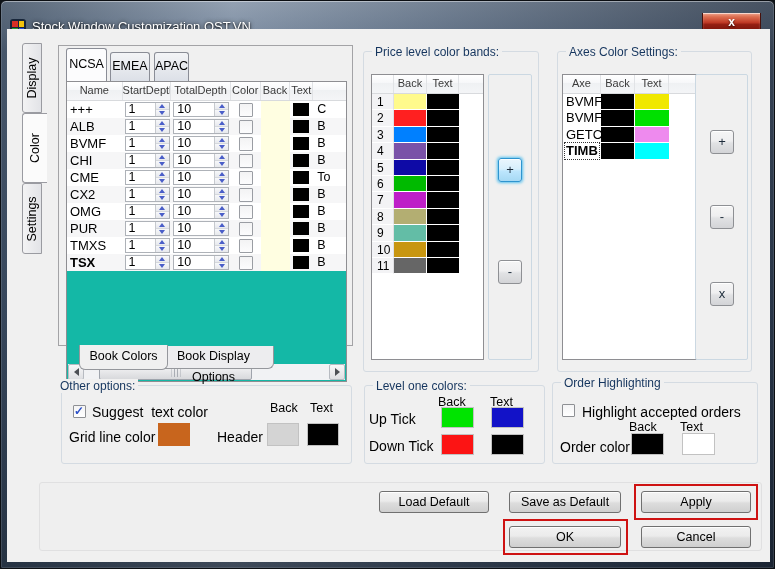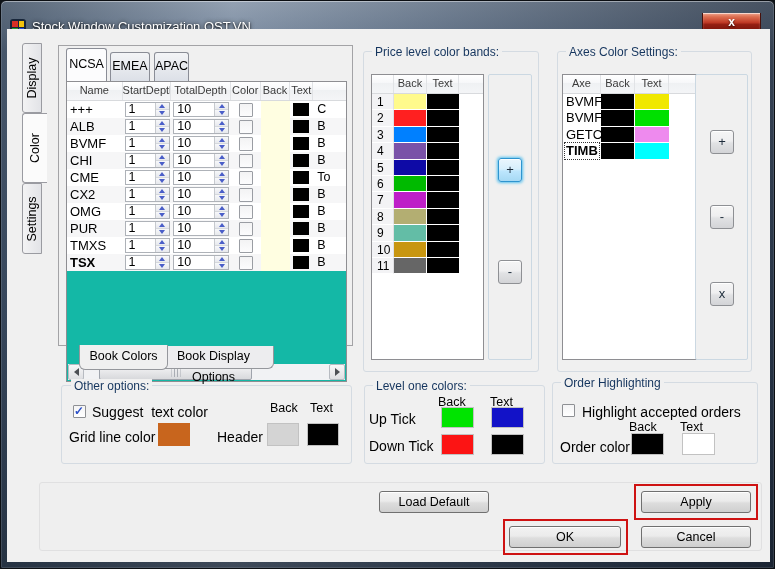--- a/index.html
+++ b/index.html
@@ -641,21 +641,21 @@
           </div>
         </div>
     </div>
     <div class="bpanel" style="left:688px;top:45px;width:53px;height:286px;">
       <div class="sqbtn" style="left:14px;top:55px;">+</div>
       <div class="sqbtn" style="left:14px;top:130px;">-</div>
       <div class="sqbtn" style="left:14px;top:207px;">x</div>
     </div>
 
     <div class="gbox" style="left:54px;top:356px;width:291px;height:79px;"></div>
-    <div class="glabel" style="left:64px;top:350px;">Other options:</div>
+    <div class="glabel" style="left:50px;top:350px;">Other options:</div>
     <div class="cbx checked" style="left:66px;top:376px;"></div>
     <div class="lbl" style="left:85px;top:375px;">Suggest  text color</div>
     <div class="colhdr" style="left:263px;top:372px;">Back</div>
     <div class="colhdr" style="left:303px;top:372px;">Text</div>
     <div class="lbl" style="left:62px;top:400px;">Grid line color</div>
     <div class="csw noborder" style="left: 151px; top: 394px; width: 32px; height: 23px; background: rgb(200, 101, 29);"></div>
     <div class="lbl" style="left:210px;top:400px;">Header</div>
     <div class="csw" style="left: 260px; top: 394px; width: 32px; height: 23px; background: rgb(212, 212, 212);"></div>
     <div class="csw" style="left: 300px; top: 394px; width: 32px; height: 23px; background: rgb(0, 0, 0);"></div>
 
@@ -675,19 +675,20 @@
     <div class="cbx" style="left:555px;top:375px;"></div>
     <div class="lbl" style="left:575px;top:375px;">Highlight accepted orders</div>
     <div class="colhdr" style="left:622px;top:391px;">Back</div>
     <div class="colhdr" style="left:673px;top:391px;">Text</div>
     <div class="lbl" style="left:553px;top:410px;">Order color</div>
     <div class="csw" style="left: 624px; top: 404px; width: 33px; height: 22px; background: rgb(0, 0, 0);"></div>
     <div class="csw" style="left: 675px; top: 404px; width: 33px; height: 22px; background: rgb(255, 255, 255);"></div>
 
     <div class="footer"></div>
     <div class="btn" style="left:372px;top:462px;width:110px;">Load Default</div>
+    <div class="btn" style="left:502px;top:462px;width:112px;">Save as Default</div>
     <div class="btn" style="left:634px;top:462px;width:110px;">Apply</div>
     <div class="btn" style="left:502px;top:497px;width:112px;">OK</div>
     <div class="btn" style="left:634px;top:497px;width:110px;">Cancel</div>
     <div class="annot" style="left:627px;top:455px;width:124px;height:36px;"></div>
     <div class="annot" style="left:496px;top:490px;width:125px;height:36px;"></div>
   </div>
 </div>
 
 </body></html>

